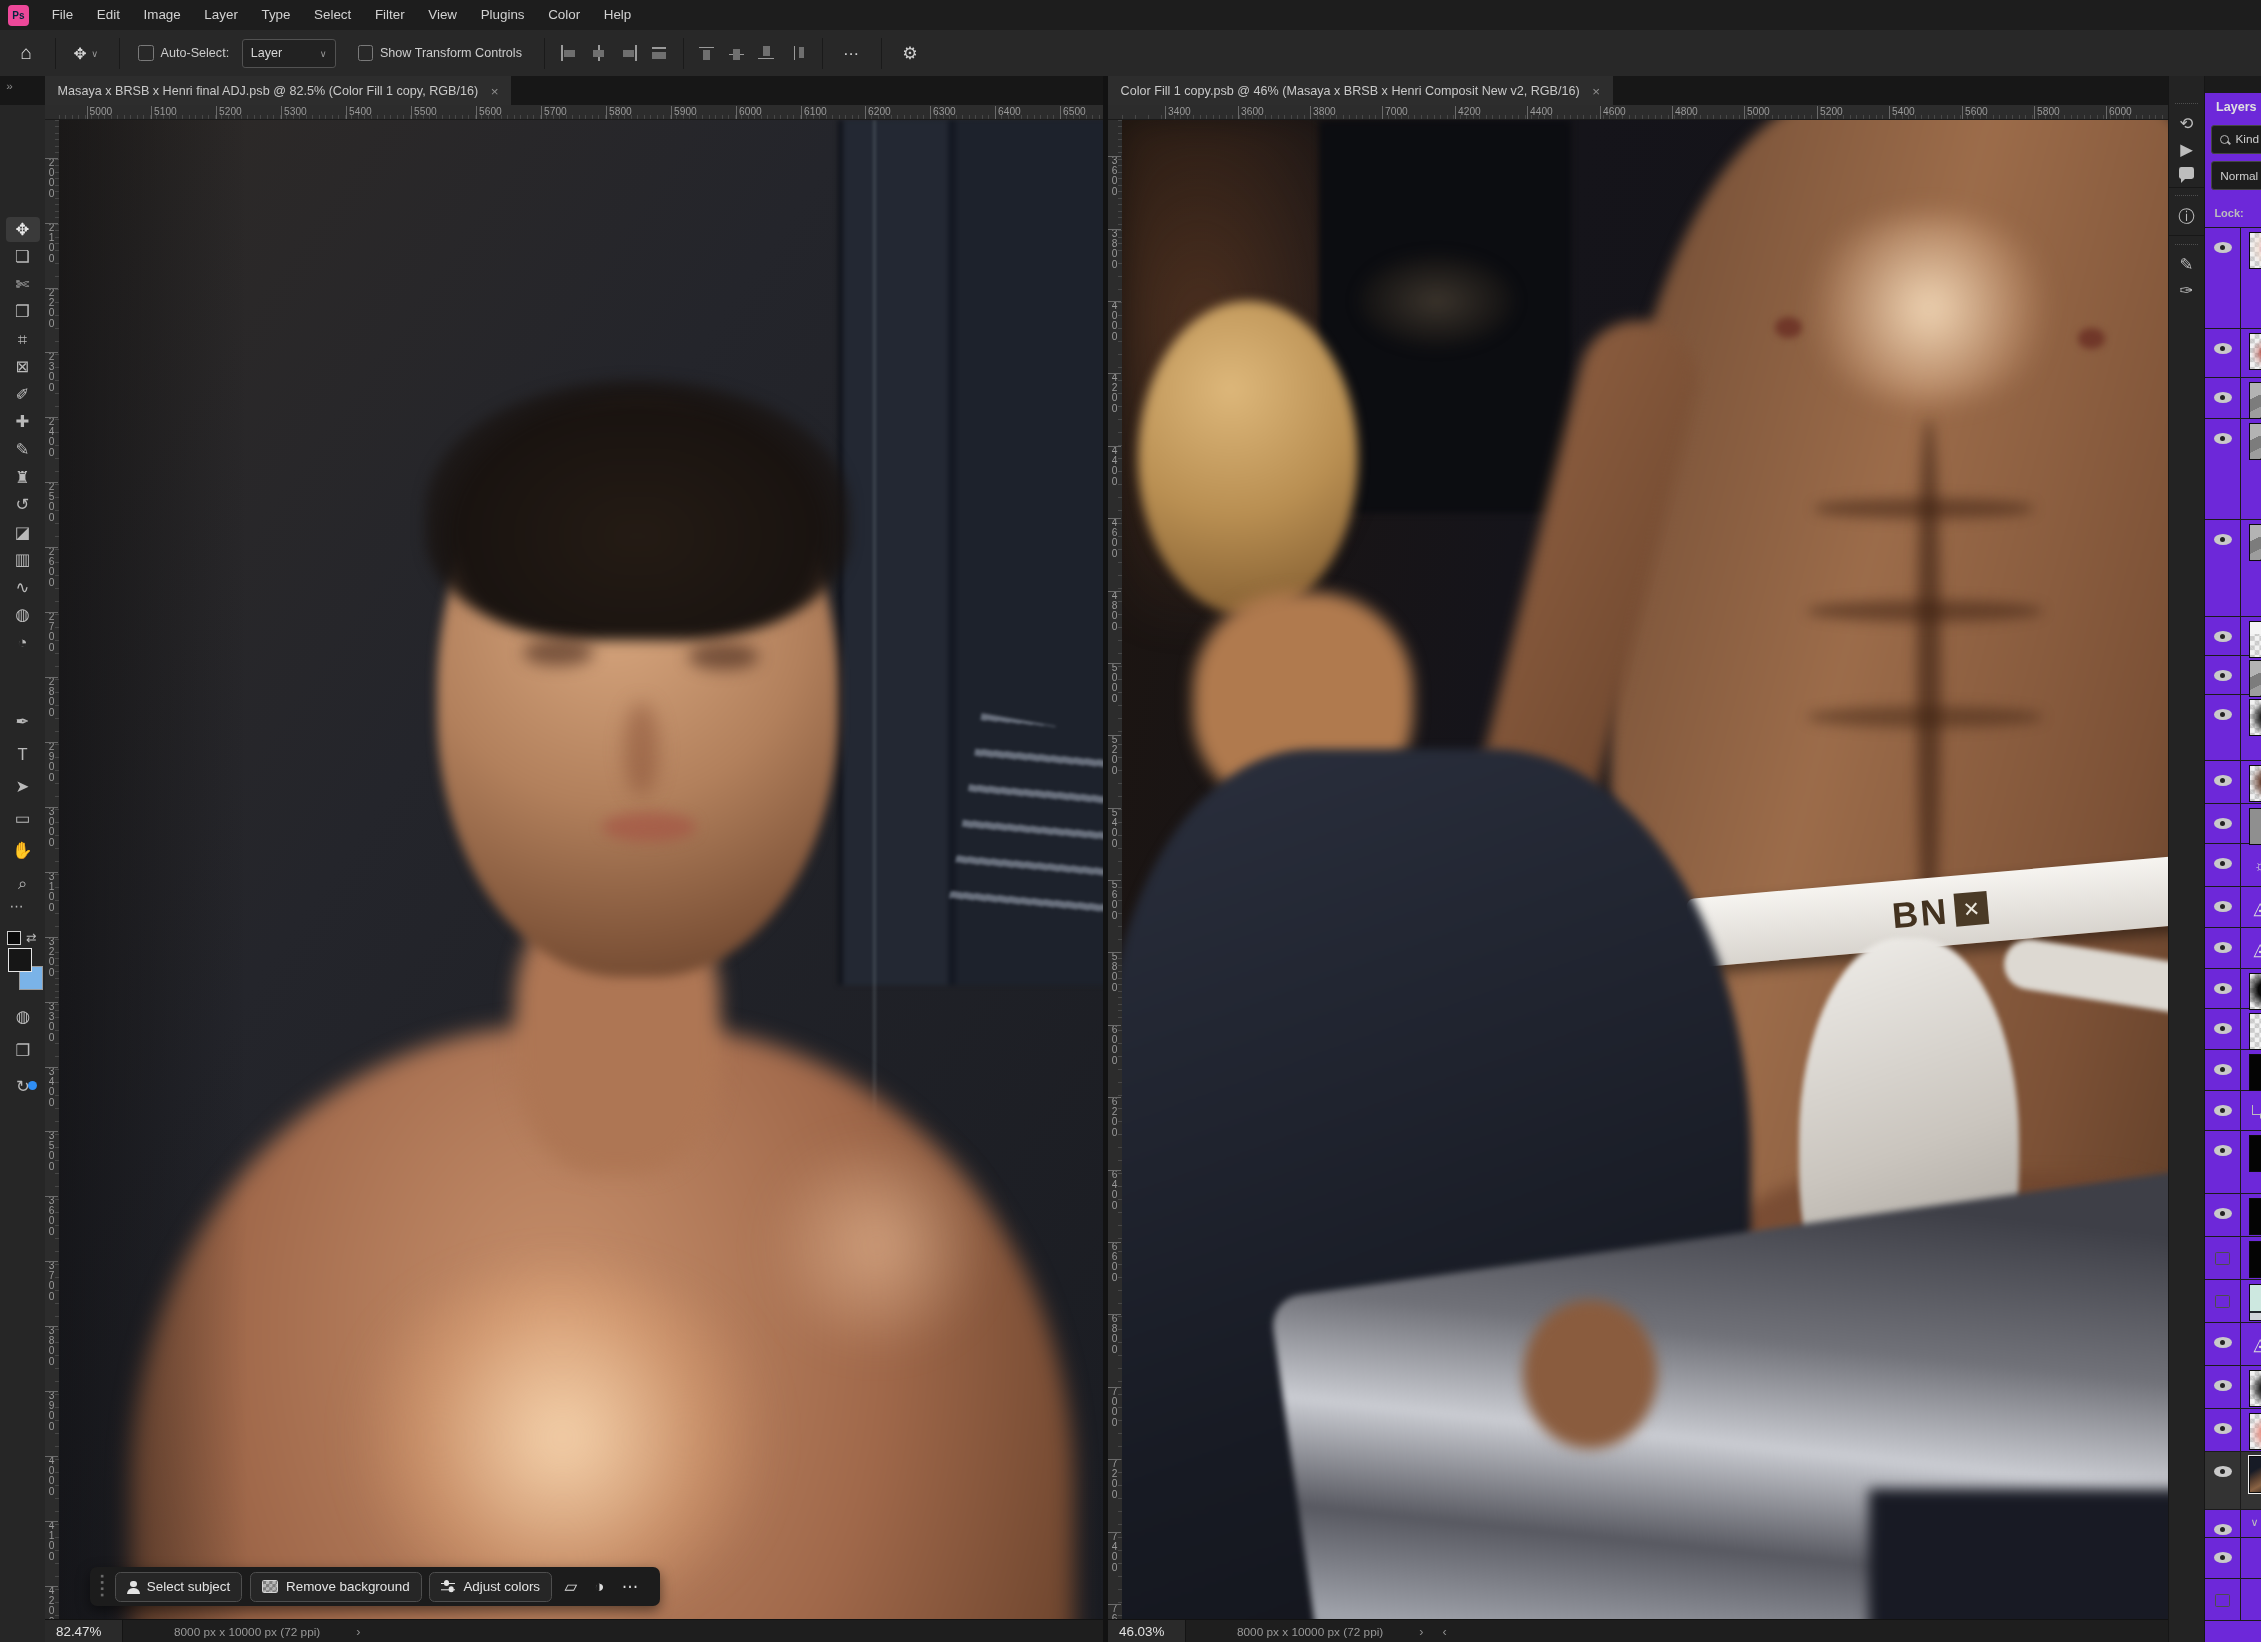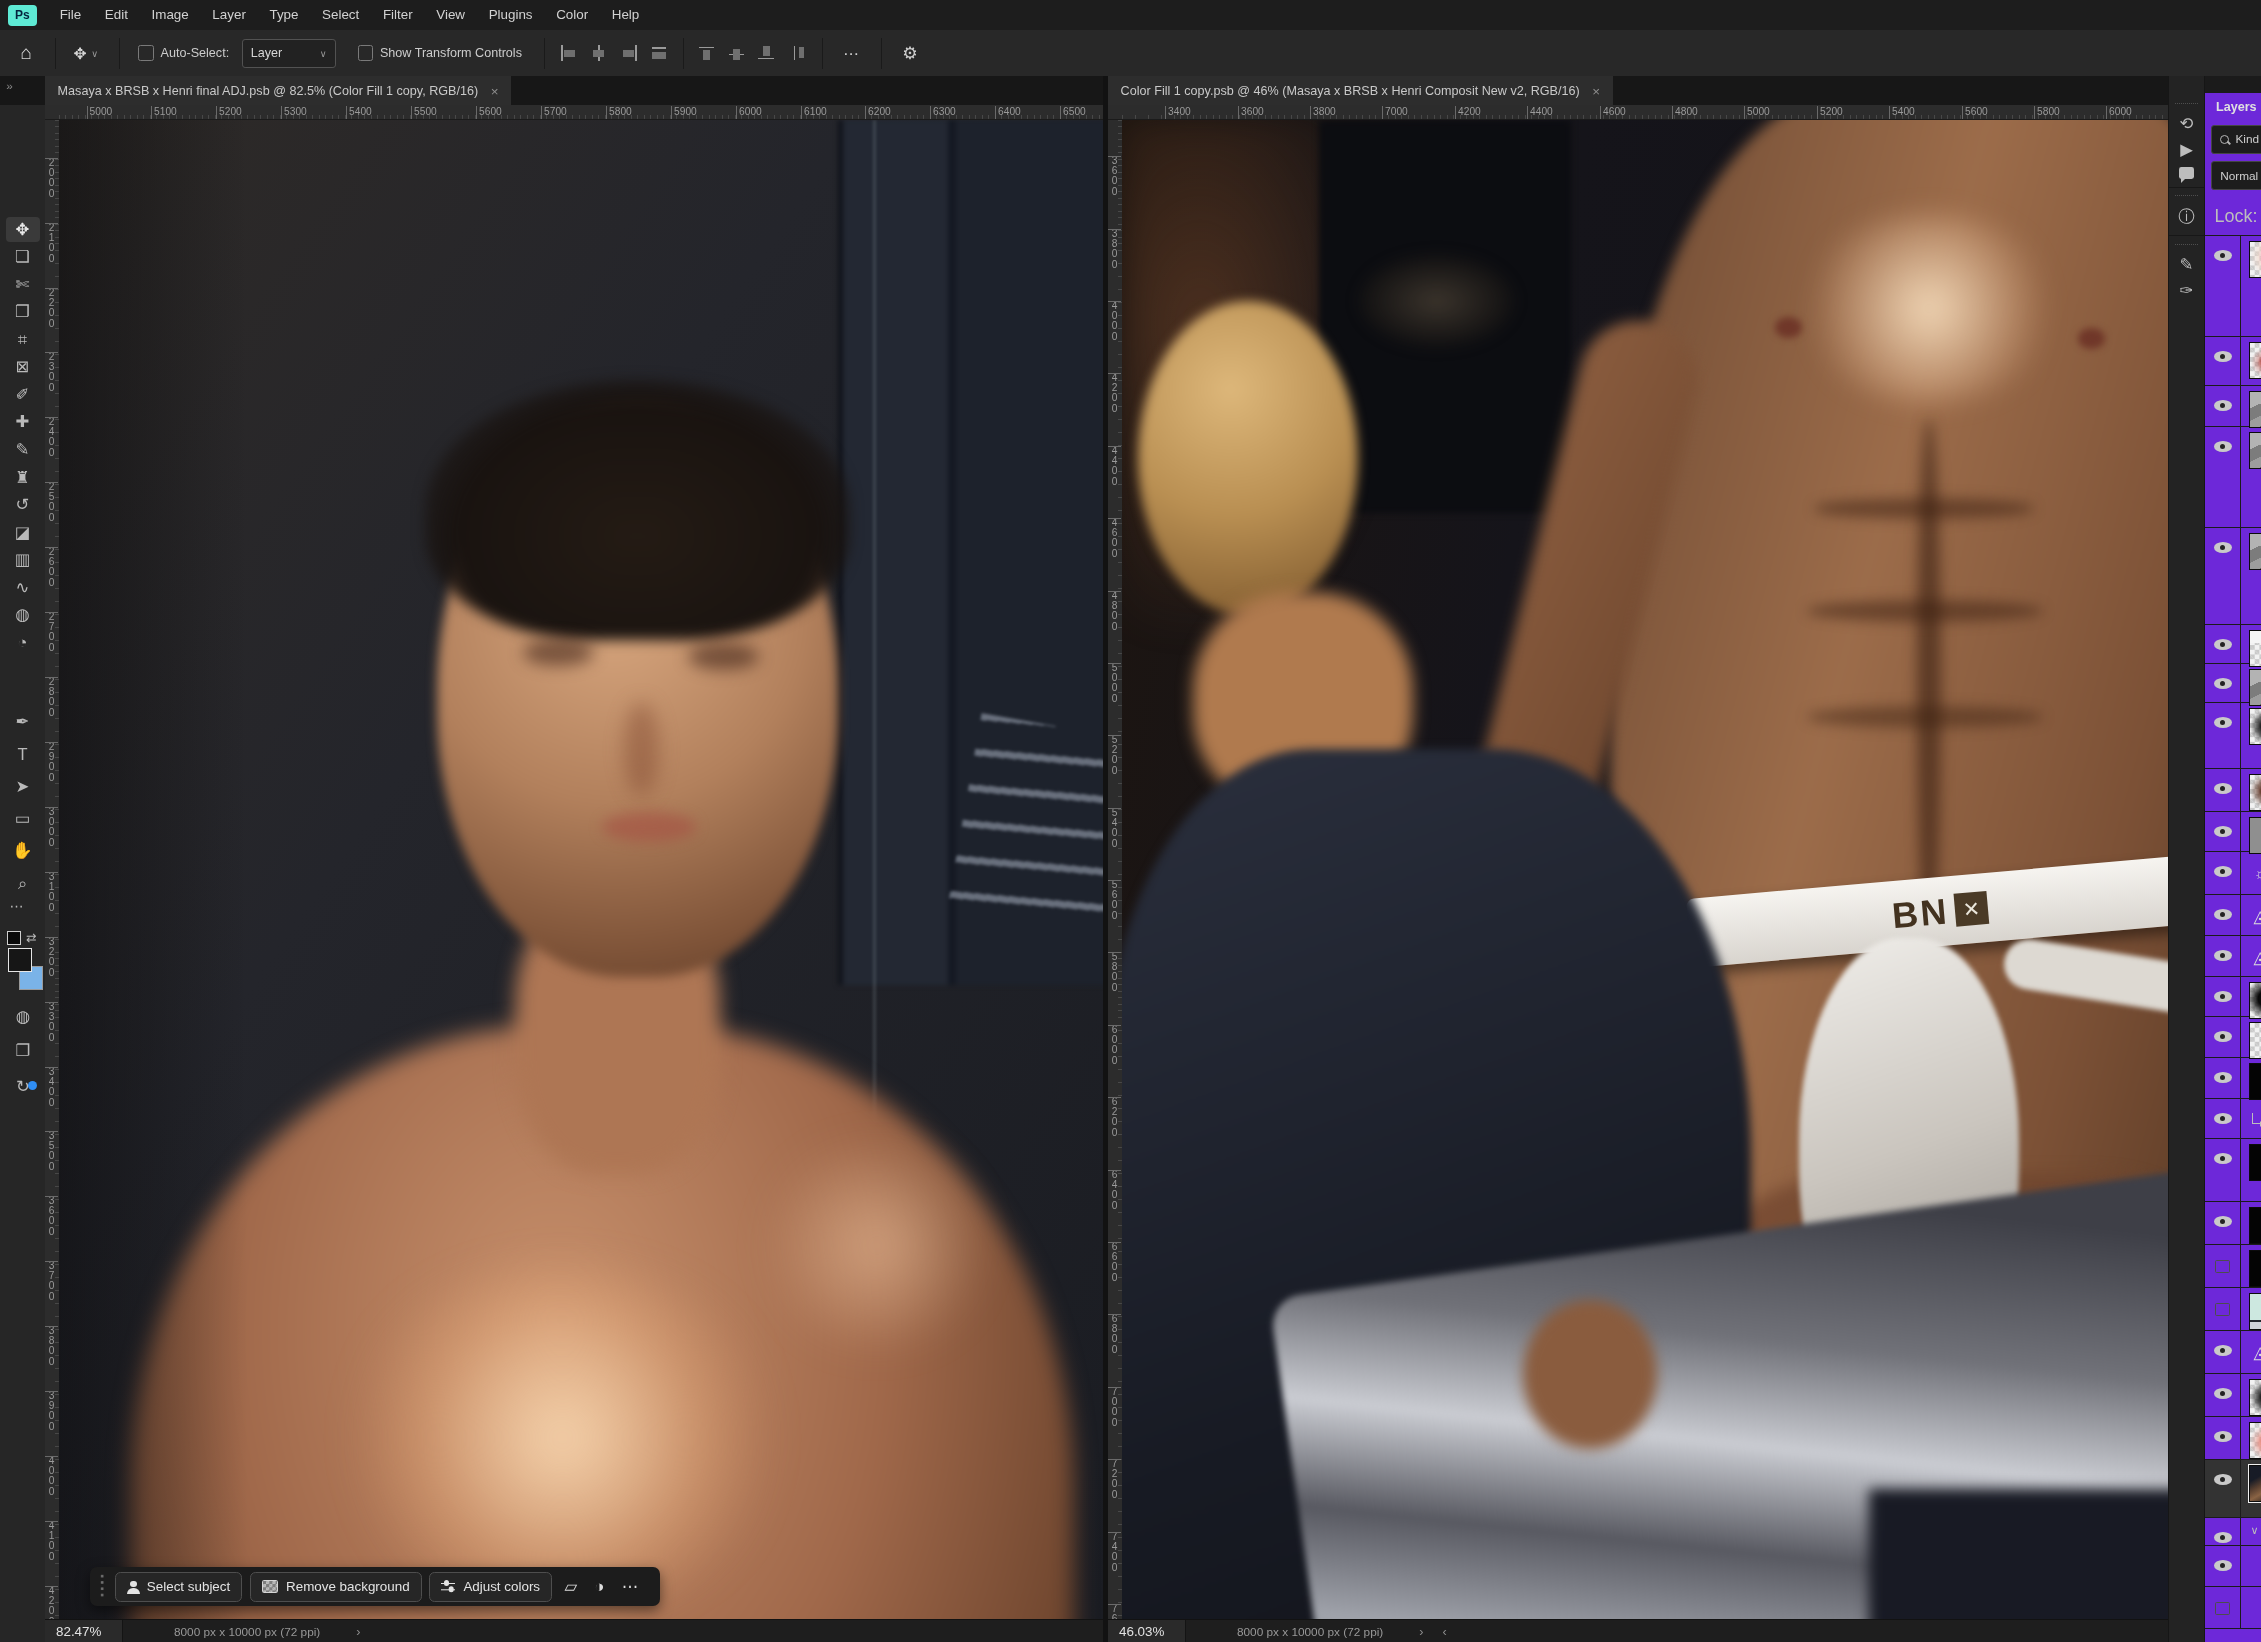--- a/index.html
+++ b/index.html
@@ -1,22 +1,22 @@
 <!DOCTYPE html>
 <html style="font-size:12.6px"><head>
 <meta charset="utf-8">
 <style>
   html,body{margin:0;padding:0;background:#111;}
   .app{position:relative;width:2261px;height:1643px;background:#1e1e1e;overflow:hidden;
        font-family:"Liberation Sans",sans-serif;color:#cfcfcf;-webkit-font-smoothing:antialiased;}
 
   
   .menubar{position:absolute;left:0;top:0;width:2261px;height:30px;background:#1d1d1d;display:flex;align-items:center;}
-  .ps-logo{width:29px;height:21px;margin:0 11px 0 7.9px;border-radius:3.9px;background:#5eead4;color:#04243e;
-           font-weight:bold;font-size:12px;display:flex;align-items:center;justify-content:center;}
+  .ps-logo{width:21px;height:21px;margin:0 11px 0 7.9px;border-radius:3.9px;background:#ec4899;color:#04243e;
+           font-weight:bold;font-size:10px;display:flex;align-items:center;justify-content:center;}
   #menu{display:flex;height:100%;align-items:center;}
   .mi{padding:0 11.8px;font-size:13.4px;color:#d2d2d2;line-height:30px;}
 
   
   .optionsbar{position:absolute;left:0;top:30px;width:2261px;height:46px;background:#282828;
               border-bottom:0.8px solid #141414;display:flex;align-items:center;font-size:12.6px;}
   .ob-home{font-size:19px;color:#d6d6d6;margin:0 14px 0 20.5px;}
   .vsep{width:0.8px;height:31px;background:#1a1a1a;margin:0 9.4px;}
   .ob-move{font-size:15.7px;color:#d6d6d6;margin:0 4.7px 0 7.9px;}
   .ob-chev{font-size:9.4px;color:#9a9a9a;margin-right:11px;}
@@ -168,21 +168,21 @@
   .dock-sep{height:0.8px;background:#171717;margin:6.3px 0;}
   .bubble{width:15.7px;height:11.8px;margin:7.9px auto;background:#bdbdbd;border-radius:2.4px;position:relative;}
   .bubble::after{content:"";position:absolute;left:2.4px;bottom:-3.9px;border:3.1px solid transparent;border-top-color:#bdbdbd;border-left-color:#bdbdbd;}
   .layers{position:absolute;left:2204px;top:76px;width:57px;height:1567px;background:#6d28d9;overflow:hidden;border-left:0.8px solid #161616;}
   .lp-toprow{height:17.3px;background:#1b1b1b;}
   .lp-title{font-size:12.6px;font-weight:bold;color:#e0e0e0;padding:6.3px 0 7.9px 11px;}
   .lp-box{margin:3.1px 0 7.9px 6.3px;width:110px;height:27px;background:#1d1d1d;border:0.8px solid #454545;border-radius:3.1px;
           display:flex;align-items:center;gap:6.3px;padding:0 7.9px;color:#cfcfcf;font-size:11.8px;}
   .mag{width:7px;height:7px;border:1.6px solid #b5b5b5;border-radius:50%;position:relative;flex:none;}
   .mag::after{content:"";position:absolute;left:6.3px;top:6.3px;width:3.9px;height:1.6px;background:#b5b5b5;transform:rotate(45deg);}
-  .lp-lock{display:flex;align-items:center;gap:26px;padding:7.9px 0 7.9px 9.4px;font-size:18px;color:#bdbdbd;border-bottom:0.8px solid #1b1b1b;}
+  .lp-lock{display:flex;align-items:center;gap:26px;padding:7.9px 0 7.9px 9.4px;font-size:11px;color:#bdbdbd;border-bottom:0.8px solid #1b1b1b;font-weight:bold;}
   .mini-checker{width:12.6px;height:12.6px;flex:none;background:
         linear-gradient(45deg,#9a9a9a 25%,transparent 25%,transparent 75%,#9a9a9a 75%),
         linear-gradient(45deg,#9a9a9a 25%,#4d4d4d 25%,#4d4d4d 75%,#9a9a9a 75%);
         background-size:6.3px 6.3px;background-position:0 0,3.1px 3.1px;}
   .lrow{display:flex;align-items:flex-start;border-bottom:0.8px solid #1b1b1b;box-sizing:border-box;}
   .lrow.sel{background:#333333;}
   .eyecell{width:35px;flex:none;display:flex;justify-content:center;padding-top:14px;border-right:0.8px solid #1b1b1b;align-self:stretch;}
   .eye{width:18px;height:11px;background:#c9c9c9;border-radius:50%;position:relative;}
   .eye::after{content:"";position:absolute;left:6.3px;top:2.8px;width:5.5px;height:5.5px;background:#232323;border-radius:50%;}
   .eye-off{width:12.6px;height:11px;border:0.8px solid #4d4d4d;border-radius:1.6px;margin-top:0.8px;}

